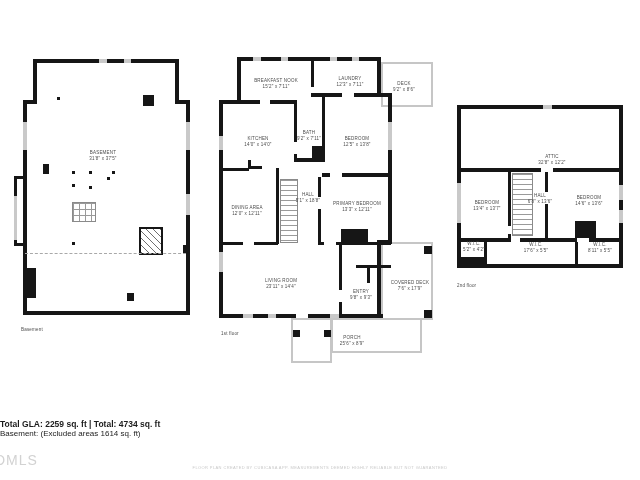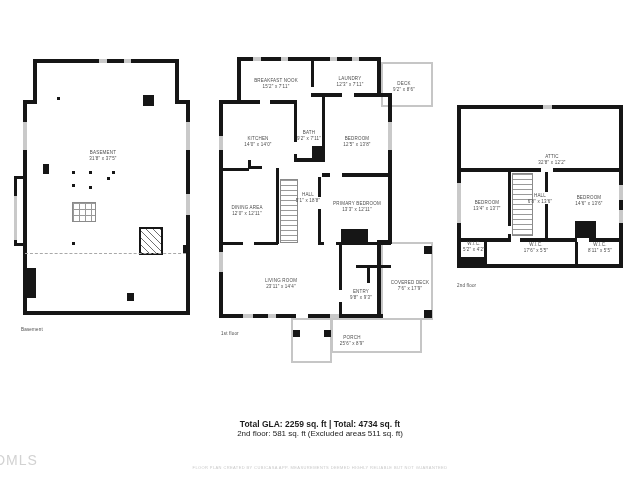--- a/index.html
+++ b/index.html
@@ -9,21 +9,21 @@
   .wall,.blk{position:absolute;background:#161616}
   .win{position:absolute;background:#c9c9c9}
   .out{position:absolute;border:2px solid #c6c6c6;background:transparent}
   .grid{position:absolute;border:1px solid #8a8a8a;background-image:repeating-linear-gradient(to right,#9a9a9a 0 1px,transparent 1px 6px),repeating-linear-gradient(to bottom,#9a9a9a 0 1px,transparent 1px 6px)}
   .hatch{position:absolute;border:2px solid #161616;background-image:repeating-linear-gradient(45deg,#6f6f6f 0 1px,transparent 1px 5px)}
   .stair{position:absolute;border:1px solid #8a8a8a;background:#fff;background-image:repeating-linear-gradient(to bottom,#9a9a9a 0 1px,transparent 1px 5px)}
   .dash{position:absolute;border-top:1px dashed #a8a8a8;height:1px}
   .lbl{position:absolute;transform:translate(-50%,-50%);text-align:center;color:#4b4b4b;font-size:4.5px;line-height:6px;letter-spacing:.2px;white-space:nowrap}
   .lbl .nm,.lbl .dm{display:block}
   .cap{position:absolute;font-size:4.5px;color:#4b4b4b;letter-spacing:.2px}
-  .summary{position:absolute;left:0;top:419px;width:640px;text-align:center;color:#1c1c1c;font-size:8px;line-height:10px}
+  .summary{position:absolute;left:0;top:419px;width:640px;color:#1c1c1c;font-size:8px;line-height:10px}
   .summary .t{font-weight:700;font-size:8.5px;display:block}
   .summary span{display:block}
   .disclaimer{position:absolute;left:0;top:465px;width:640px;text-align:center;font-size:4px;color:#c9c9c9;letter-spacing:.4px}
   .watermark{position:absolute;left:-5px;top:452px;font-size:14px;color:#d2d2d2;letter-spacing:1px}
 </style>
 </head>
 <body>
 
 <div id="plan-layer">
     <div class="out" style="left: 381px; top: 62px; width: 52px; height: 45px;"></div>
@@ -226,16 +226,16 @@
   <span class="dm">17'6" x 5'5"</span>
 </div>
 <div class="lbl" style="left:600px;top:248px">
   <span class="nm">W.I.C.</span>
   <span class="dm">8'11" x 5'5"</span>
 </div>
 <div class="cap" style="left:457px;top:283px">2nd floor</div>
 
 <div class="summary">
   <span class="t">Total GLA: 2259 sq. ft | Total: 4734 sq. ft</span>
-  <span>2nd floor: 581 sq. ft (Excluded areas 511 sq. ft)</span>
+  <span>Basement: (Excluded areas 1614 sq. ft)</span>
 </div>
 <div class="disclaimer">FLOOR PLAN CREATED BY CUBICASA APP. MEASUREMENTS DEEMED HIGHLY RELIABLE BUT NOT GUARANTEED</div>
 <div class="watermark">DMLS</div>
 
 </body></html>

